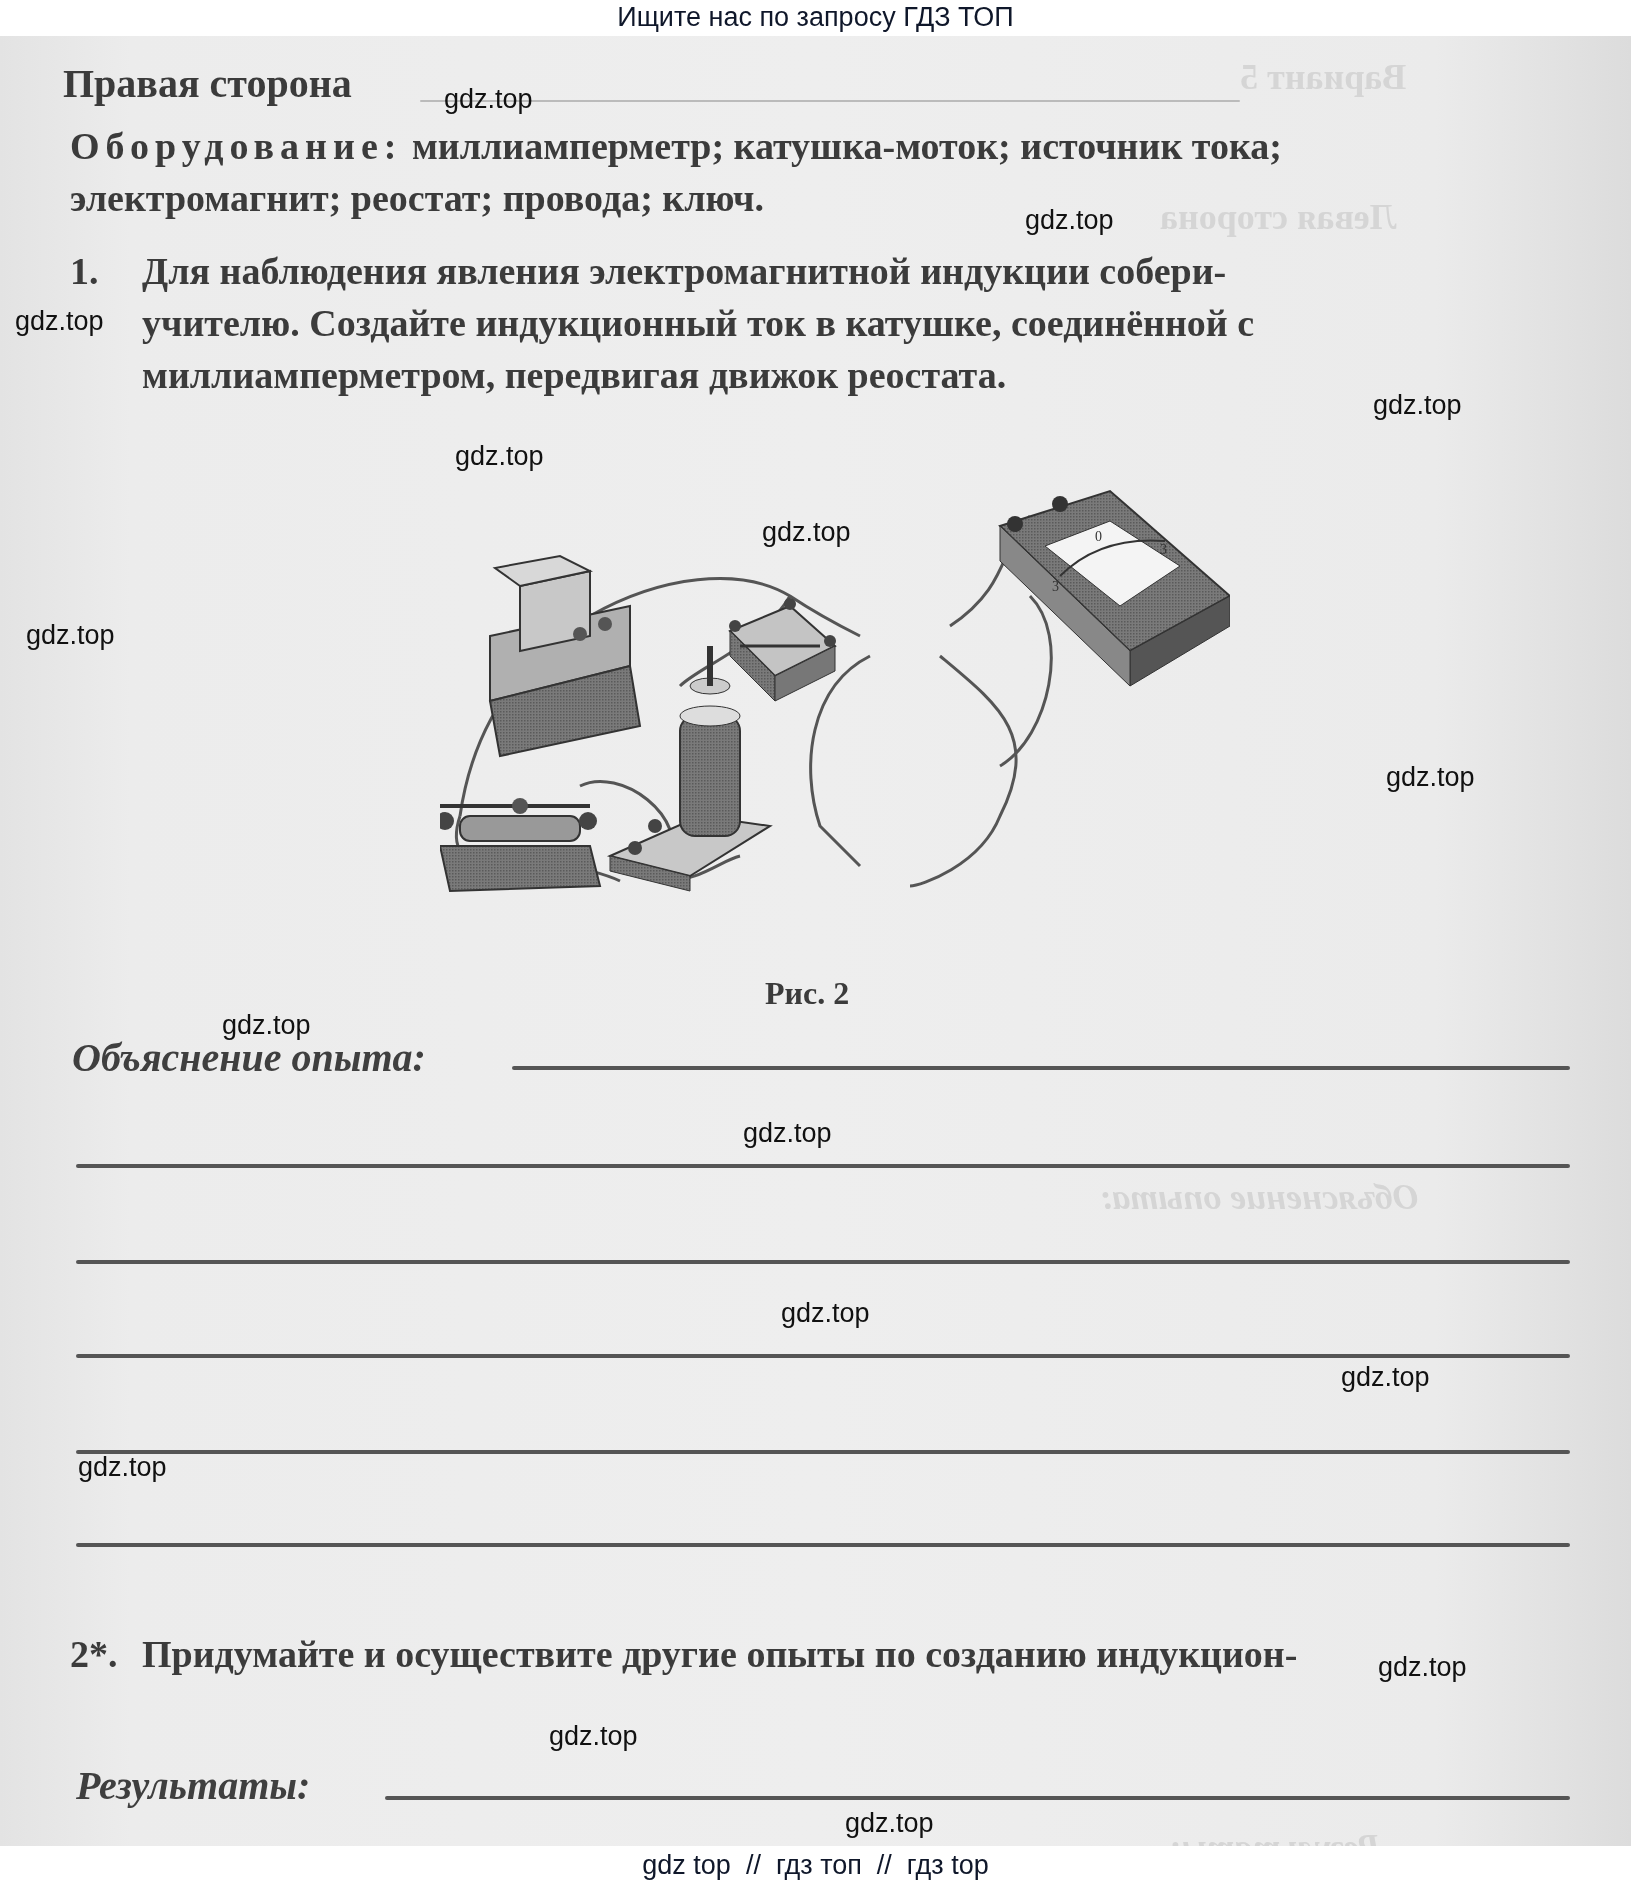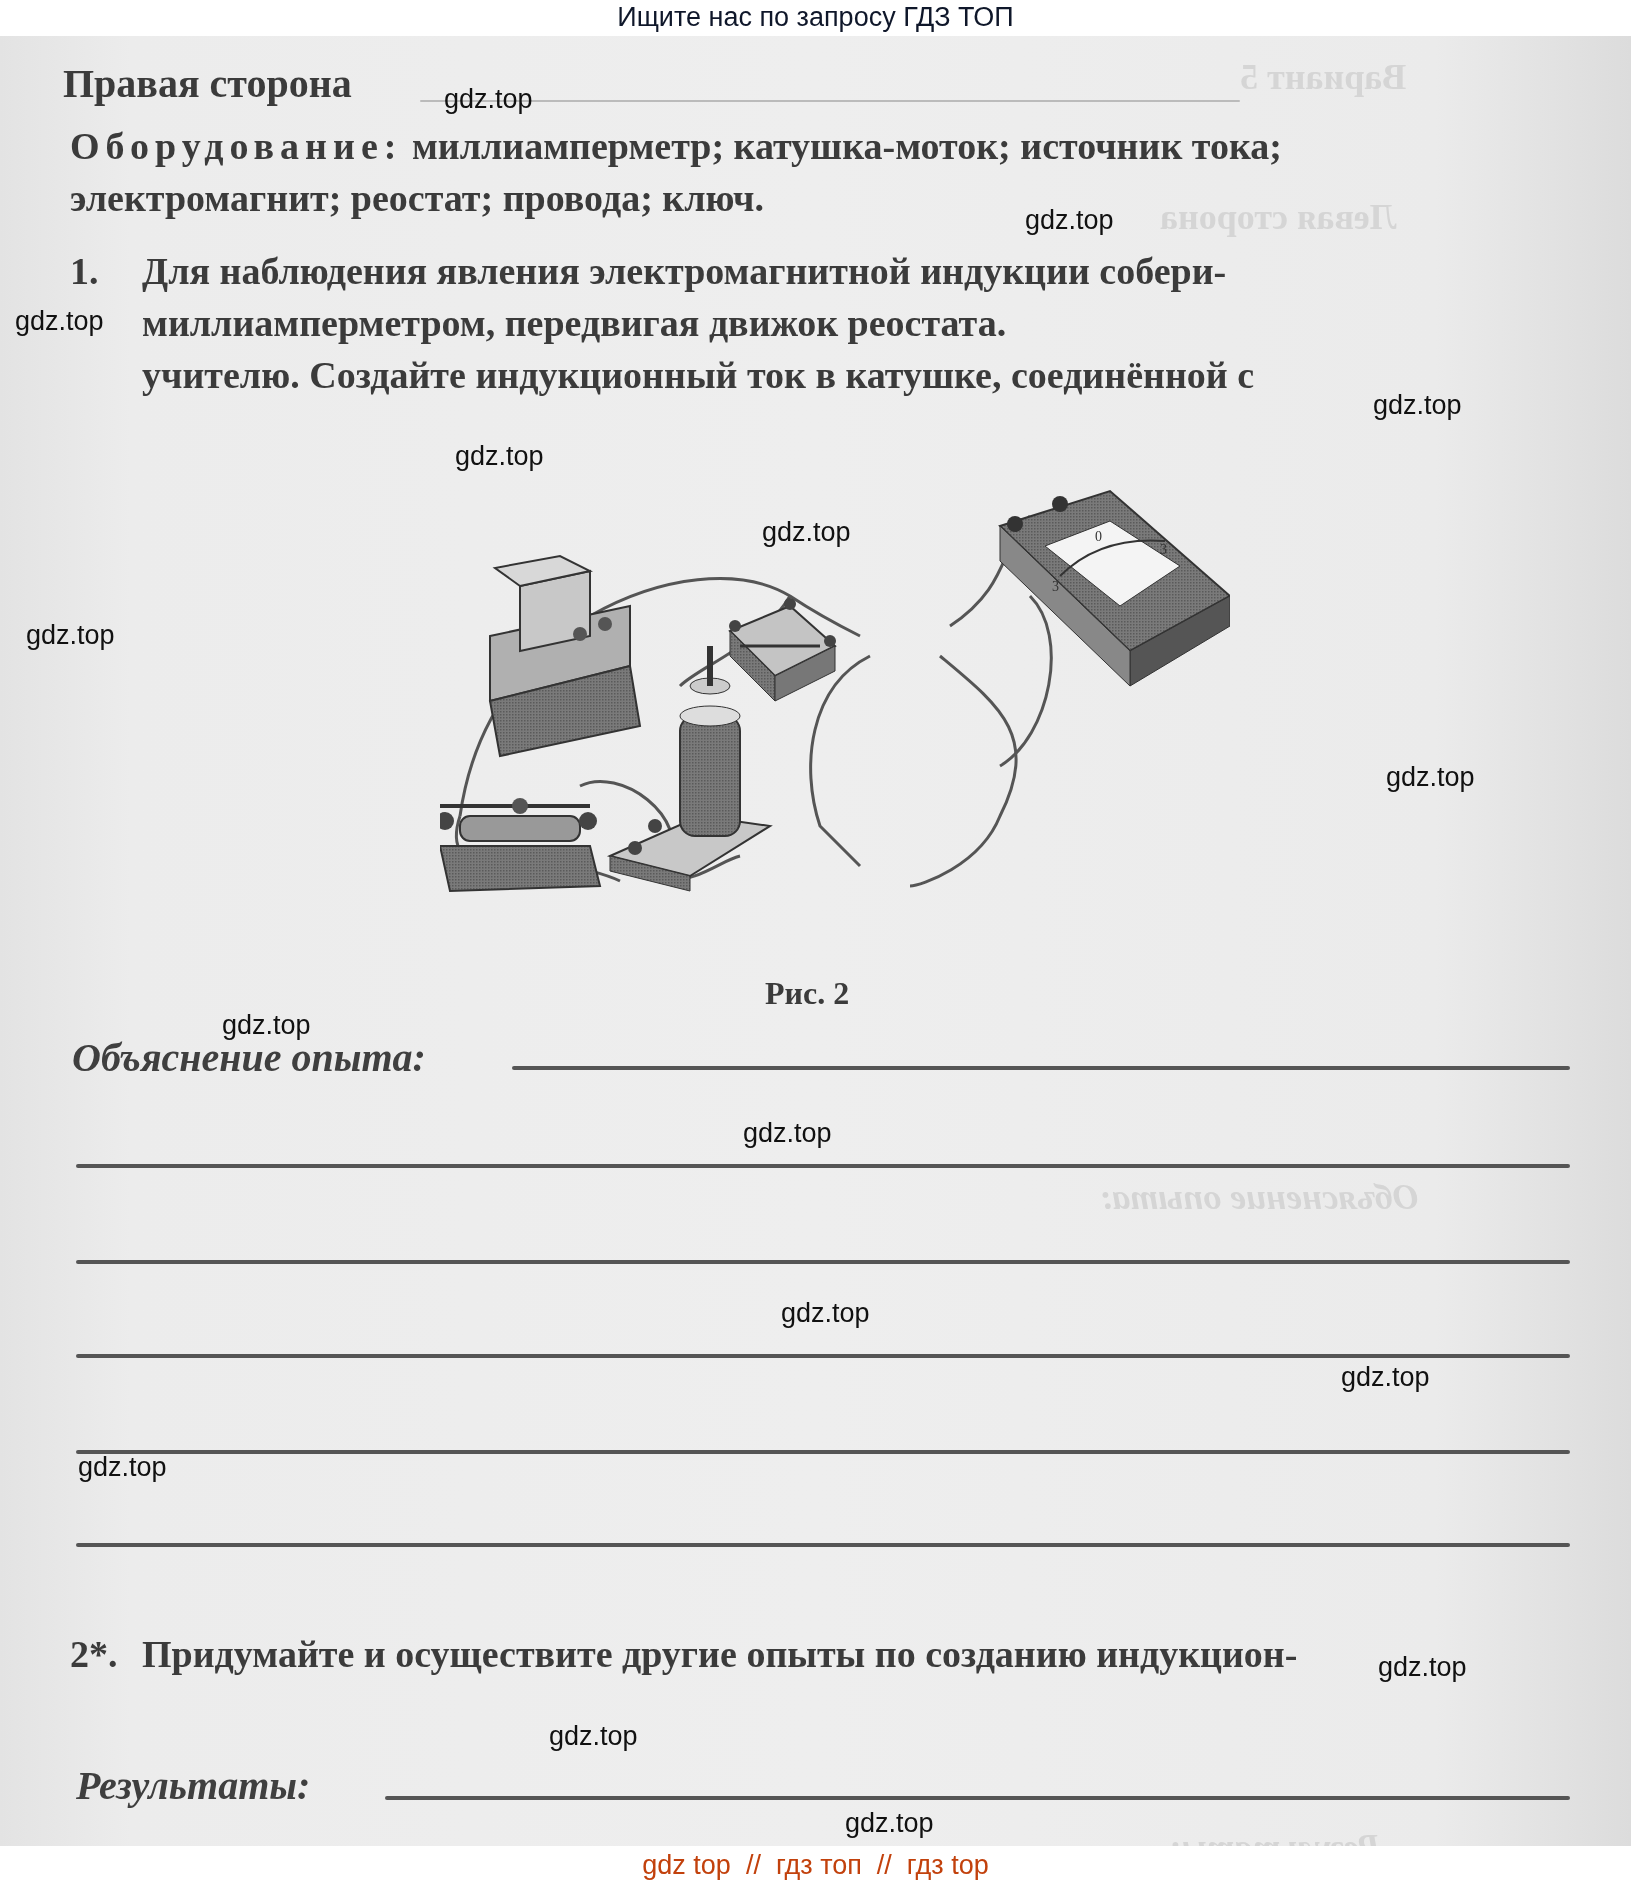--- a/index.html
+++ b/index.html
@@ -59,22 +59,22 @@
   <div class="txt h-right">Правая сторона</div>
   <div class="line" style="left:420px;top:64px;width:820px;height:2px;background:#bbb;"></div>
 
   <div class="txt equip">
     <div><span class="lbl">Оборудование:</span><span> миллиамперметр; катушка-моток; источник тока;</span></div>
     <div>электромагнит; реостат; провода; ключ.</div>
   </div>
 
   <div class="txt task" style="top:209px;">
     <div><span class="num">1.</span><span>Для наблюдения явления электромагнитной индукции собери-</span></div>
+    <div class="ind">учителю. Создайте индукционный ток в катушке, соединённой с</div>
     <div class="ind">миллиамперметром, передвигая движок реостата.</div>
-    <div class="ind">учителю. Создайте индукционный ток в катушке, соединённой с</div>
   </div>
 
   <svg class="fig" viewBox="0 0 790 420">
     <defs>
       <pattern id="hatch" width="3" height="3" patternUnits="userSpaceOnUse">
         <rect width="3" height="3" fill="#7a7a7a"></rect>
           <rect width="1.5" height="1.5" fill="#5a5a5a"></rect>
       </pattern>
     </defs>
 
@@ -175,14 +175,14 @@
   <div class="wm" style="left:743px;top:1118px;">gdz.top</div>
   <div class="wm" style="left:781px;top:1298px;">gdz.top</div>
   <div class="wm" style="left:1341px;top:1362px;">gdz.top</div>
   <div class="wm" style="left:78px;top:1452px;">gdz.top</div>
   <div class="wm" style="left:1378px;top:1652px;">gdz.top</div>
   <div class="wm" style="left:549px;top:1721px;">gdz.top</div>
   <div class="wm" style="left:845px;top:1808px;">gdz.top</div>
 </div>
 
 <div class="bottom-banner">
-  <span style="color:#c2410c;white-space:pre;">gdz top  //  гдз топ  //  гдз top</span>
+  <span style="color:#0f172a;white-space:pre;">gdz top  //  гдз топ  //  гдз top</span>
 </div>
 
 </body></html>

